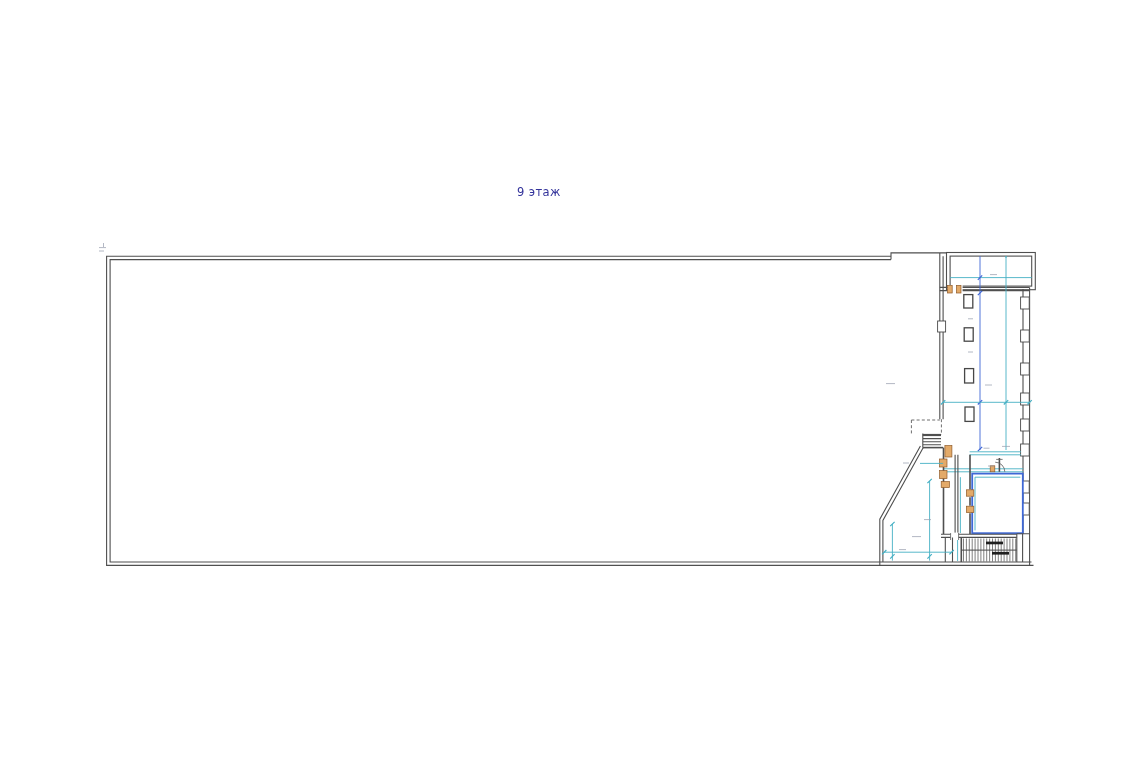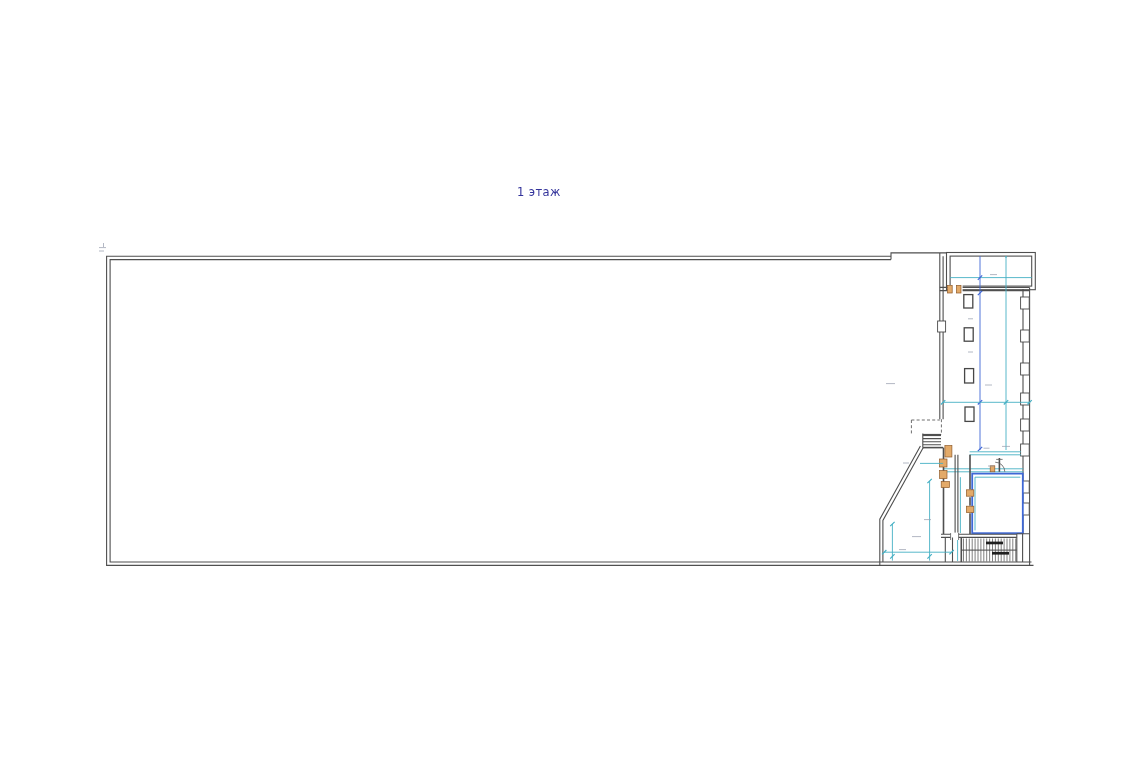--- a/index.html
+++ b/index.html
@@ -22,21 +22,21 @@
   .hatch{fill:none;stroke:var(--hatch,#3c3c3c);stroke-width:.65;}
   .divline{fill:none;stroke:#4a4a4a;stroke-width:1;}
   .dimtxt{fill:none;stroke:var(--dim-mark,#9aa0b0);stroke-width:1;opacity:.75;}
   .arrowbar{fill:#1f1f1f;}
 </style>
 </head>
 <body>
 
 <div class="canvas">
 
-  <div class="floor-label">1 этаж</div>
+  <div class="floor-label">9 этаж</div>
 
   <svg width="1124" height="768" viewBox="0 0 1124 768">
 
     <g>
       <path class="w1" d="M891,256.2 H106.6 V565.4 H1033.5"></path>
       <path class="w1" d="M891,259.6 H110.1 V562 H1031.5"></path>
       <path class="w1" d="M891,259.6 V252.9 H946.5"></path>
       <path class="w1" d="M939.8,252.9 V419.2 M943.1,256.2 V419.2"></path>
     </g>
 

